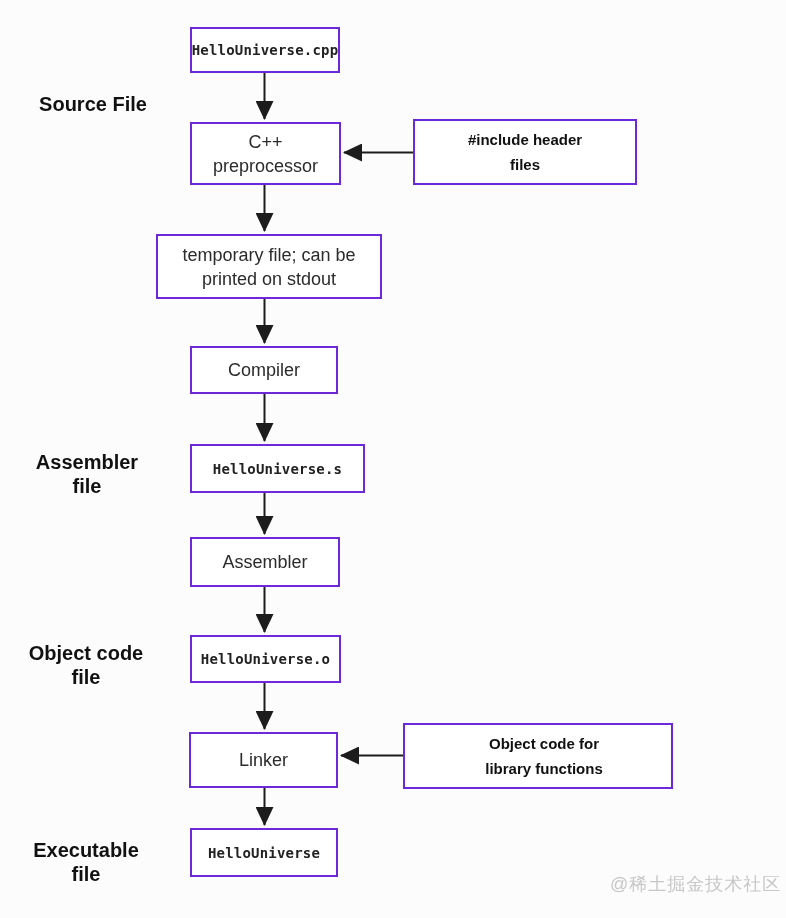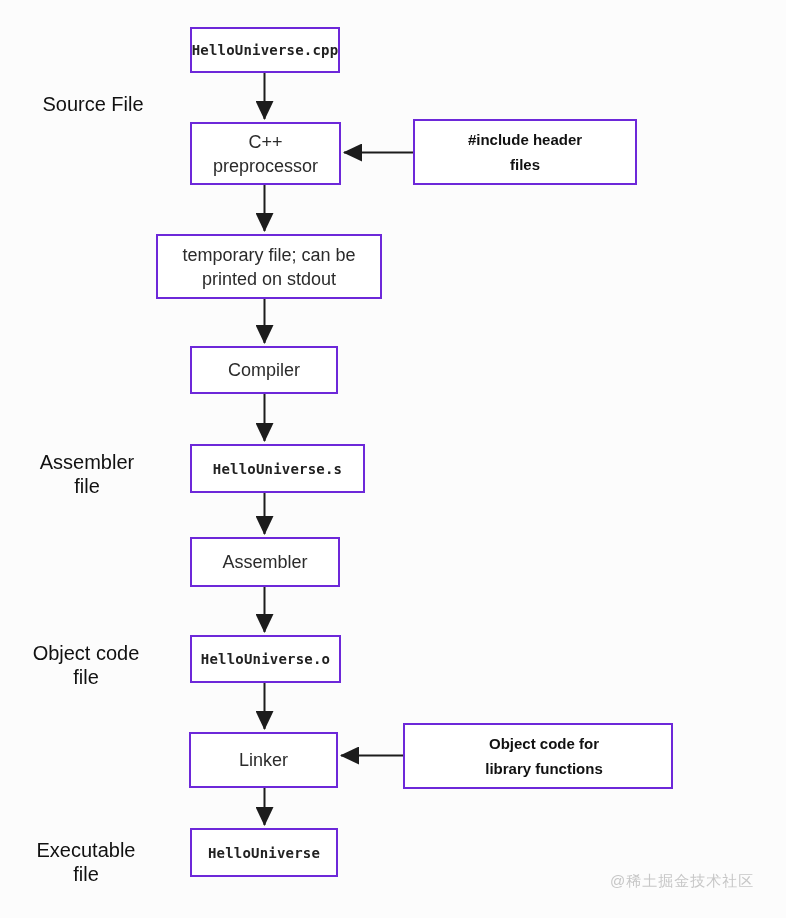--- a/index.html
+++ b/index.html
@@ -47,30 +47,30 @@
     font-size: 15px;
     font-weight: bold;
     line-height: 25px;
     color: #111111;
   }
   .side-label {
     position: absolute;
     width: 140px;
     text-align: center;
     font-size: 20px;
-    font-weight: normal;
+    font-weight: bold;
     line-height: 24px;
     color: #111111;
     white-space: pre-line;
   }
   .watermark {
     position: absolute;
     left: 610px;
     top: 872px;
-    font-size: 15px;
+    font-size: 18px;
     color: #c7c7c7;
     letter-spacing: 1px;
   }
 </style>
 </head>
 <body>
 
 <div class="canvas">
 
   <svg class="arrow-layer" width="786" height="918" viewBox="0 0 786 918" xmlns="http://www.w3.org/2000/svg">

